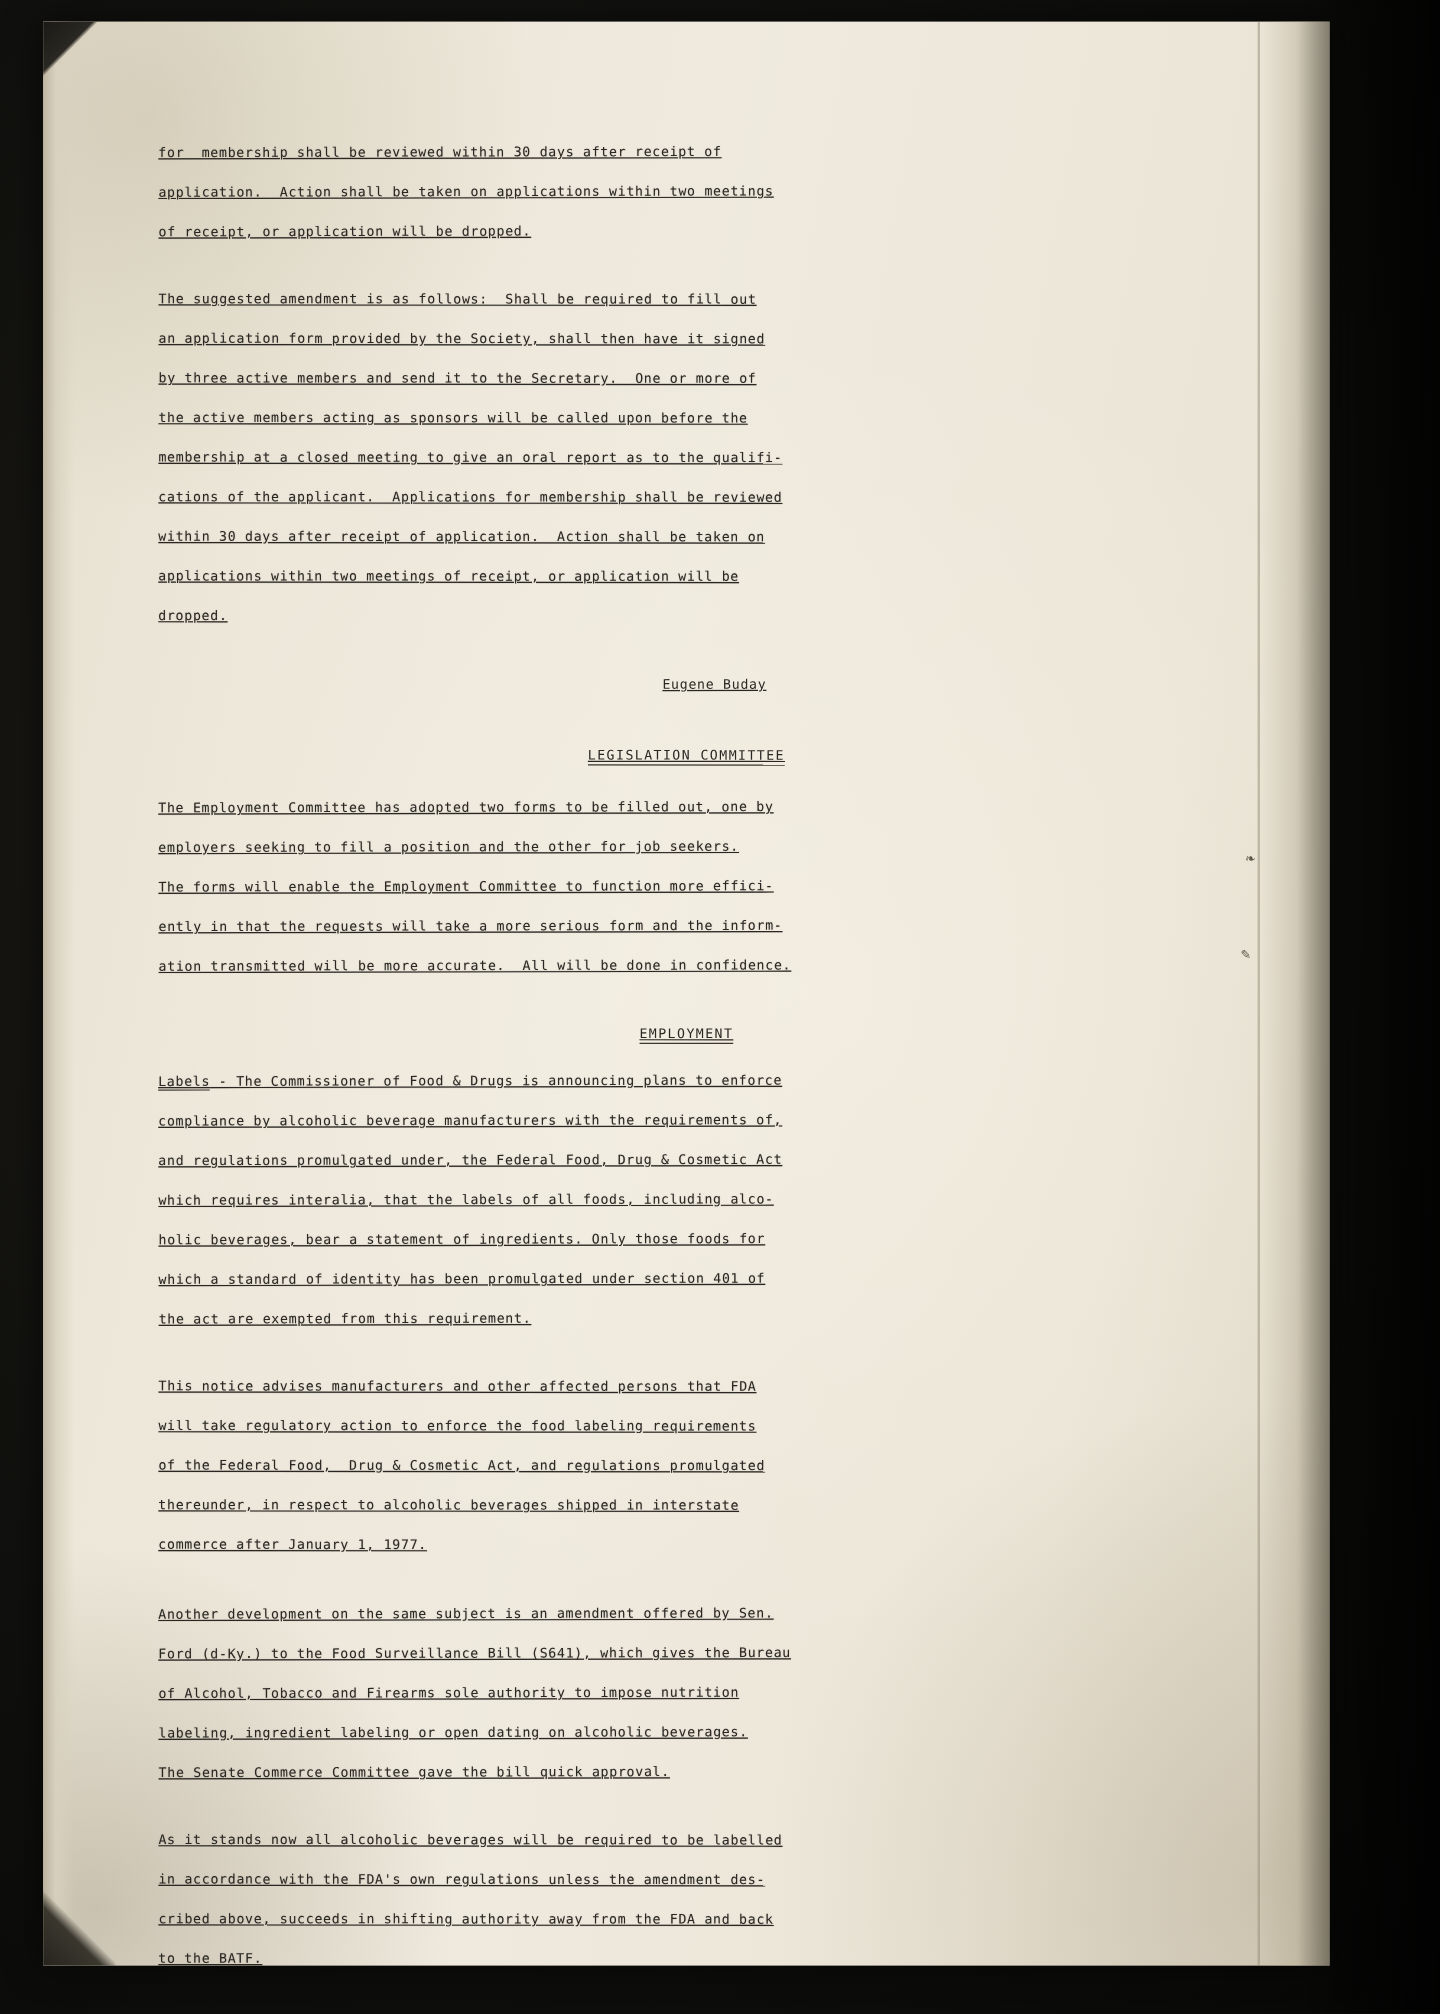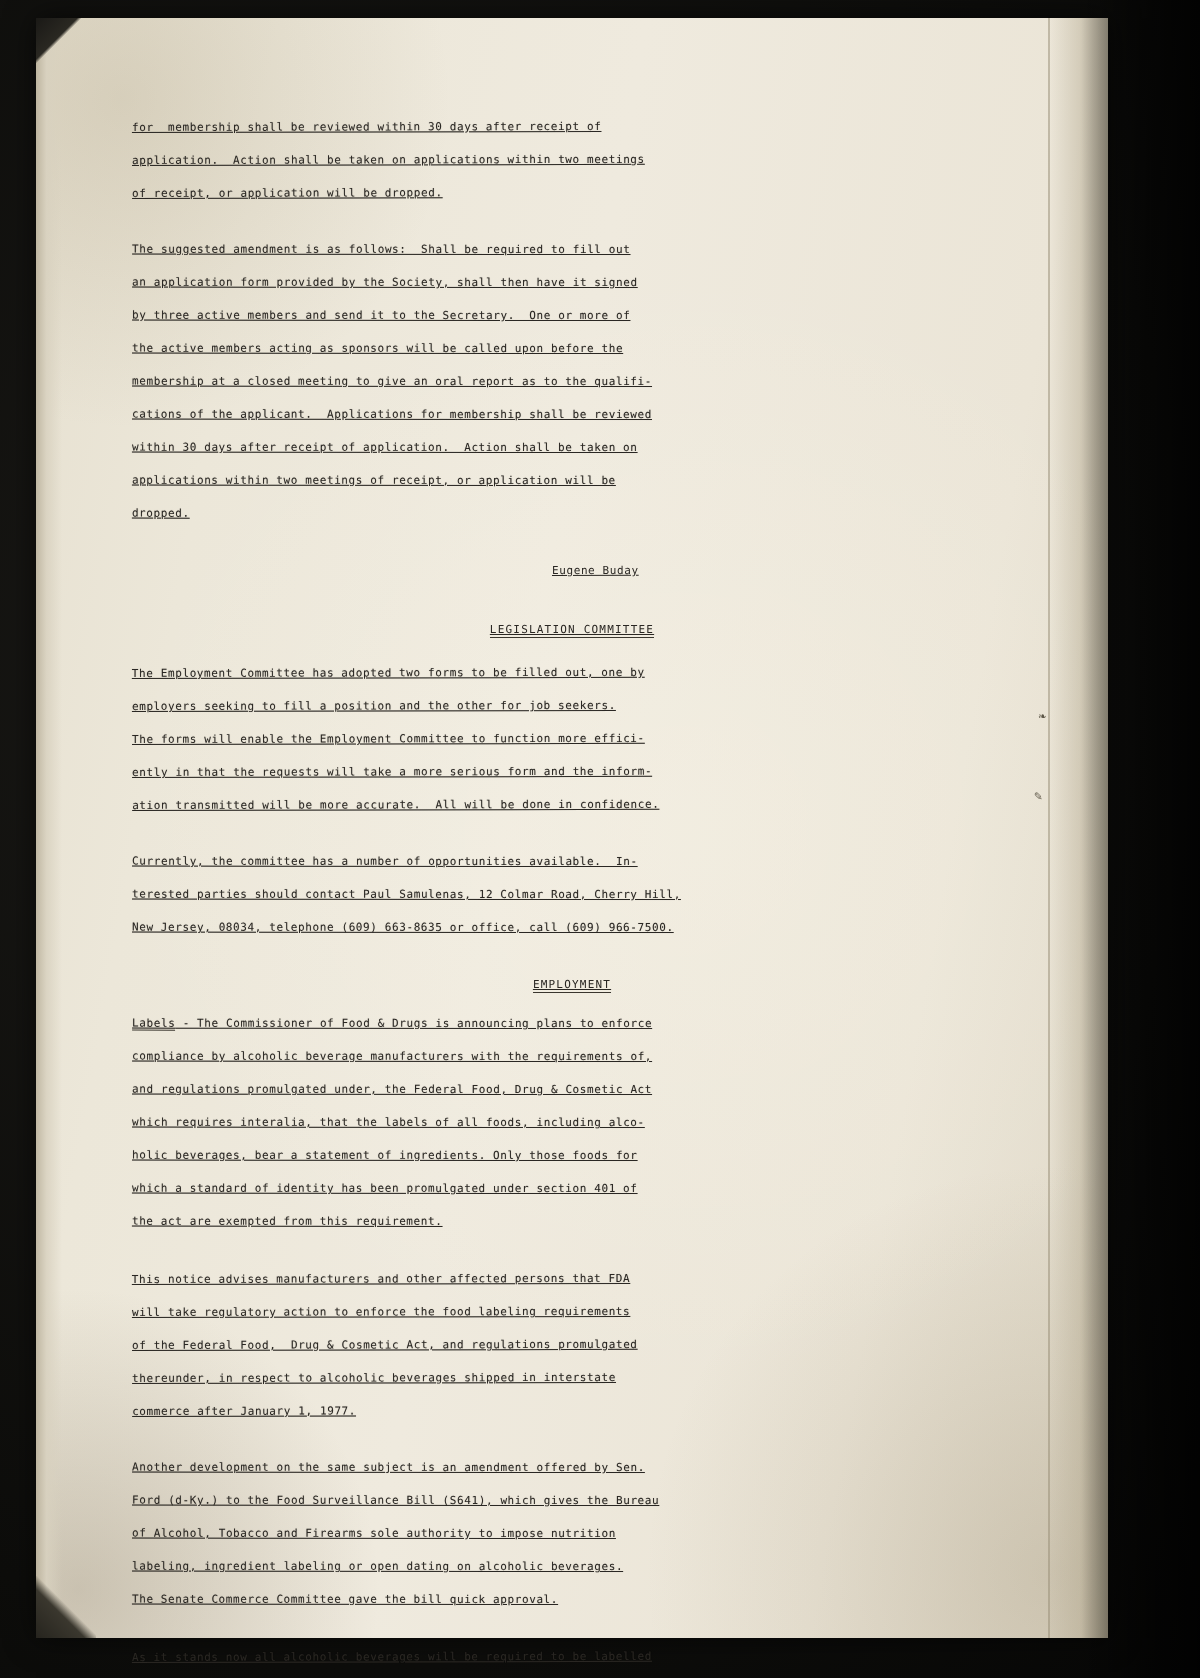--- a/index.html
+++ b/index.html
@@ -193,23 +193,20 @@
       <p class="sig">Eugene Buday</p>
 
       <p class="heading"><span>LEGISLATION COMMITTEE</span></p>
 
       <p class="para">The Employment Committee has adopted two forms to be filled out, one by
 employers seeking to fill a position and the other for job seekers.
 The forms will enable the Employment Committee to function more effici-
 ently in that the requests will take a more serious form and the inform-
 ation transmitted will be more accurate.  All will be done in confidence.</p>
 
-      <p class="para">Currently, the committee has a number of opportunities available.  In-
-terested parties should contact Paul Samulenas, 12 Colmar Road, Cherry Hill,
-New Jersey, 08034, telephone (609) 663-8635 or office, call (609) 966-7500.</p>
 
       <p class="heading tight"><span>EMPLOYMENT</span></p>
 
       <p class="para"><span class="lead-under">Labels</span><span> - The Commissioner of Food &amp; Drugs is announcing plans to enforce
 compliance by alcoholic beverage manufacturers with the requirements of,
 and regulations promulgated under, the Federal Food, Drug &amp; Cosmetic Act
 which requires interalia, that the labels of all foods, including alco-
 holic beverages, bear a statement of ingredients. Only those foods for
 which a standard of identity has been promulgated under section 401 of
 the act are exempted from this requirement.</span></p>

